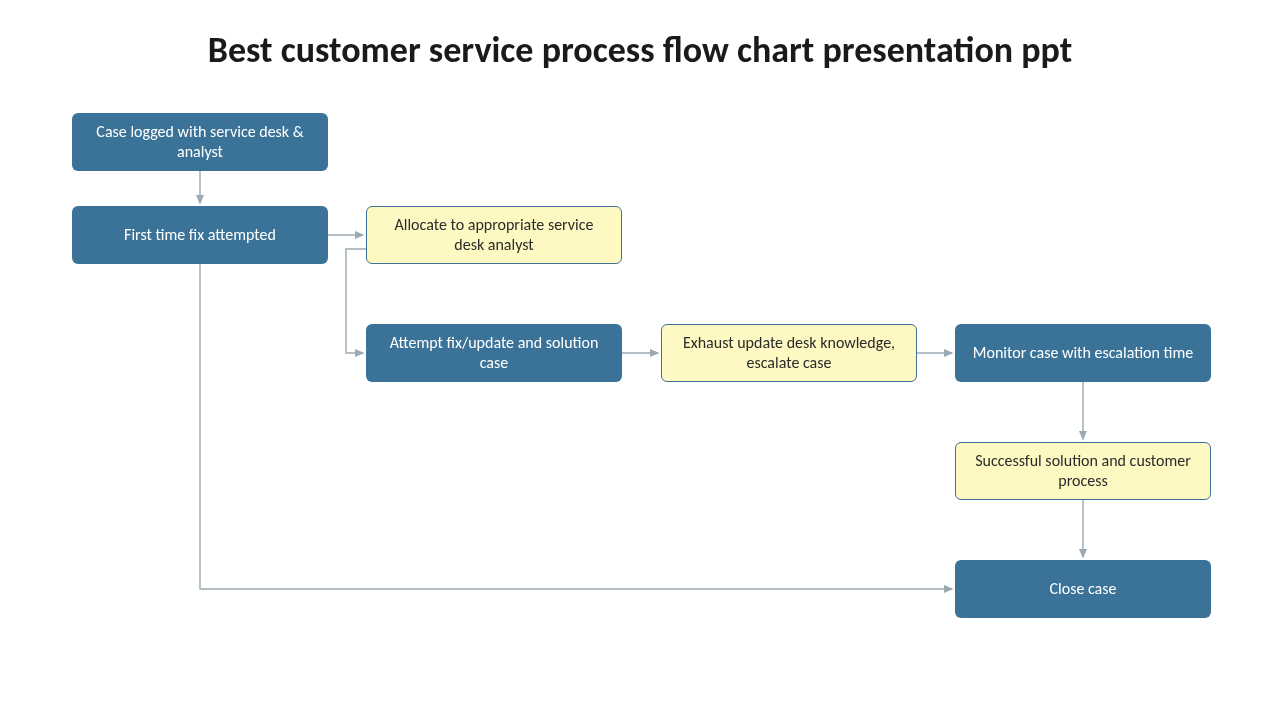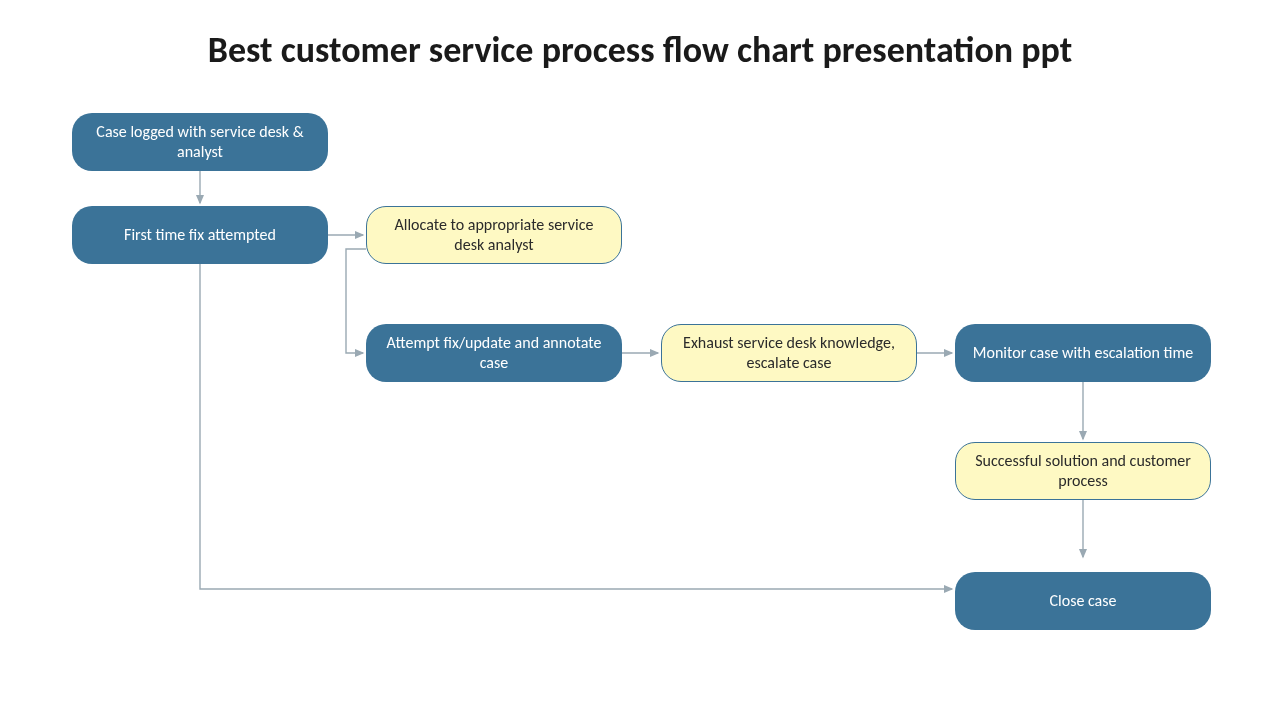--- a/index.html
+++ b/index.html
@@ -18,21 +18,21 @@
       width: 100%;
       text-align: center;
       font-size: 36px;
       font-weight: bold;
       color: #1a1a1a;
     }
     .node {
       position: absolute;
       width: 256px;
       height: 58px;
-      border-radius: 20px;
+      border-radius: 6px;
       display: flex;
       align-items: center;
       justify-content: center;
       text-align: center;
       font-size: 16px;
       line-height: 1.25;
       padding: 12px 14px;
     }
     .node-filled {
       background: #3b7398;
@@ -56,29 +56,29 @@
 <body>
 
 <div class="title">Best customer service process flow chart presentation ppt</div>
 
 <div class="node node-filled" style="left:72px; top:113px;">Case logged with service desk &amp; analyst</div>
 
 <div class="node node-filled" style="left:72px; top:206px;">First time fix attempted</div>
 
 <div class="node node-outlined" style="left:366px; top:206px;">Allocate to appropriate service desk analyst</div>
 
-<div class="node node-filled" style="left:366px; top:324px;">Attempt fix/update and annotate case</div>
+<div class="node node-filled" style="left:366px; top:324px;">Attempt fix/update and solution case</div>
 
-<div class="node node-outlined" style="left:661px; top:324px;">Exhaust service desk knowledge, escalate case</div>
+<div class="node node-outlined" style="left:661px; top:324px;">Exhaust update desk knowledge, escalate case</div>
 
 <div class="node node-filled" style="left:955px; top:324px;">Monitor case with escalation time</div>
 
 <div class="node node-outlined" style="left:955px; top:442px;">Successful solution and customer process</div>
 
-<div class="node node-filled" style="left:955px; top:572px;">Close case</div>
+<div class="node node-filled" style="left:955px; top:560px;">Close case</div>
 
 <svg class="connectors">
   <defs>
     <marker id="arrow" markerWidth="8" markerHeight="8" refX="6" refY="3" orient="auto" markerUnits="strokeWidth">
       <path d="M0,0 L0,6 L7,3 z" fill="#9aa9b3"></path>
     </marker>
   </defs>
 
   <line x1="200" y1="171" x2="200" y2="203" stroke="#9aa9b3" stroke-width="1.4" marker-end="url(#arrow)"></line>
 

